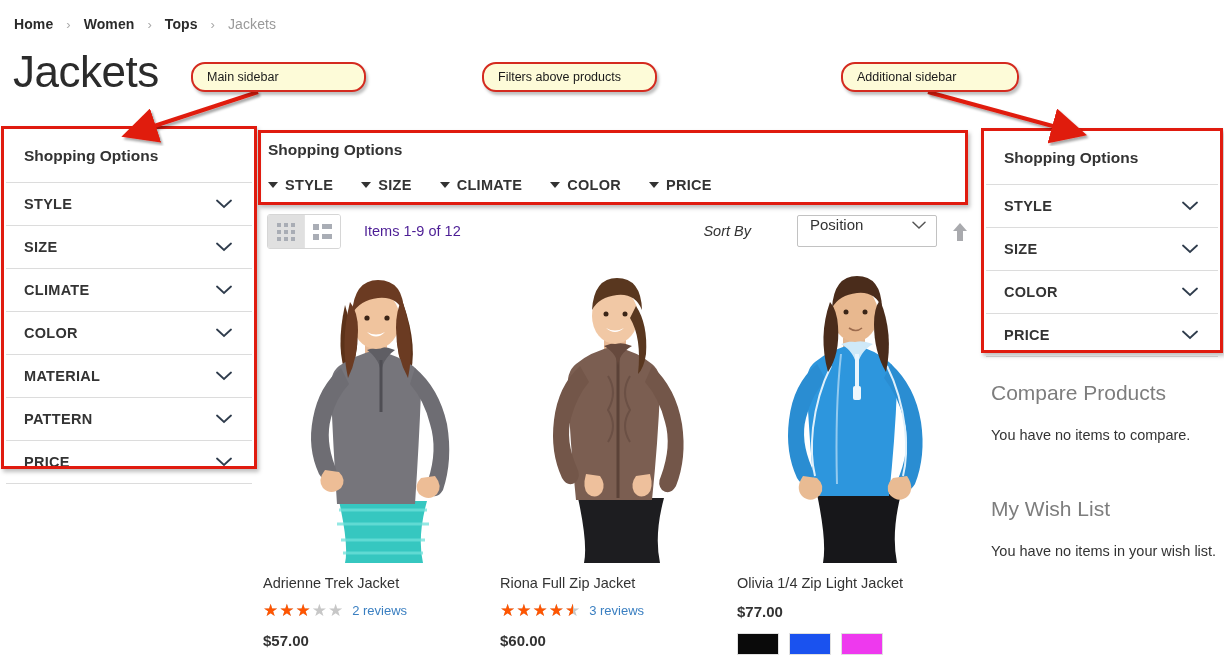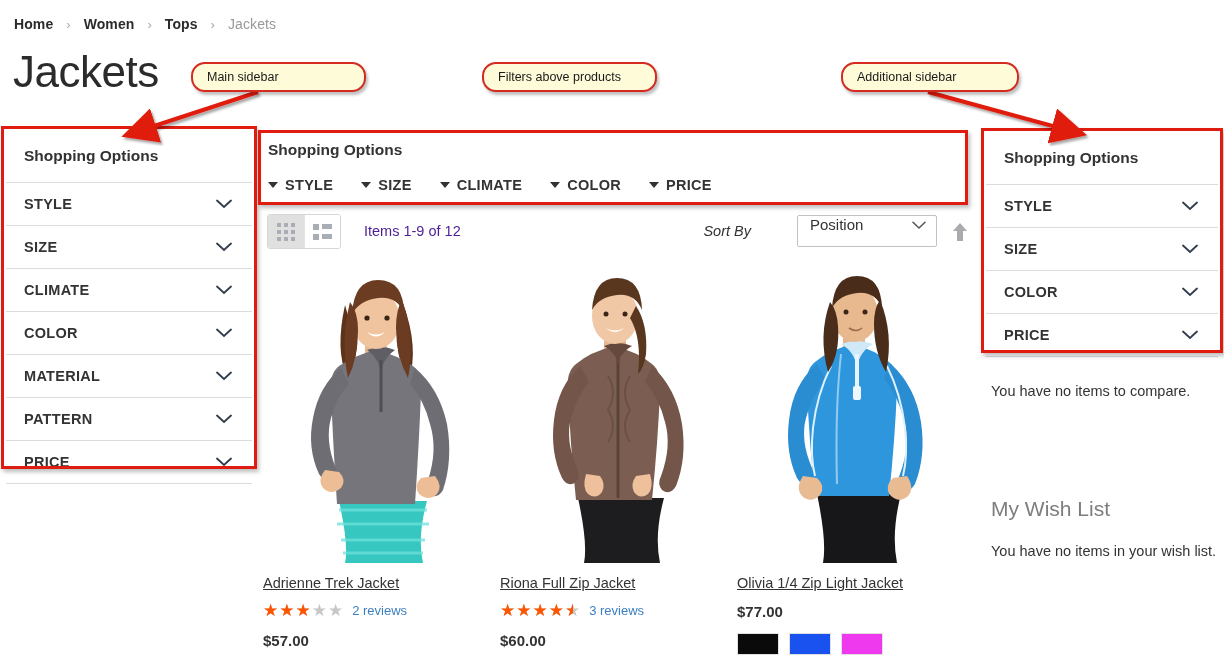--- a/index.html
+++ b/index.html
@@ -168,21 +168,21 @@
     position: absolute; left: 263px; top: 258px; width: 712px; height: 406px;
     display: flex; gap: 0;
   }
   .product { width: 237px; position: relative; }
   .prod-img-wrap {
     width: 237px; height: 305px; position: relative; overflow: hidden;
     background: #fff;
   }
   .prod-name {
     font-size: 14.5px; color: #333; margin-top: 12px; padding-right: 8px;
-    line-height: 1.2; cursor: pointer; text-decoration: underline;
+    line-height: 1.2; cursor: pointer;
   }
   .rating-row { display: flex; align-items: center; gap: 8px; margin-top: 10px; }
   .stars { position: relative; display: inline-block; font-size: 17px;
            letter-spacing: 1px; line-height: 1; font-family: "DejaVu Sans", sans-serif; }
   .stars .bg { color: #c7c7c7; }
   .stars .fg { position: absolute; left: 0; top: 0; overflow: hidden;
                white-space: nowrap; color: #ff5501; }
   .reviews-link { font-size: 13px; color: #3a7fc1; cursor: pointer; }
   .price { font-size: 15px; font-weight: 700; color: #333; margin-top: 13px; }
   .swatches { display: flex; gap: 10px; margin-top: 13px; }
@@ -507,20 +507,21 @@
       <span>PRICE</span>
       <span class="chev">
           <svg width="16" height="10" viewBox="0 0 16 10">
             <path d="M1 1.5 L8 8 L15 1.5" stroke="#2f3c4c" stroke-width="1.8" fill="none" stroke-linecap="round"></path>
           </svg>
         </span>
     </div>
   </aside>
 
   <div class="side-block" id="compare-block">
+    <div class="side-heading">Compare Products</div>
     <div class="side-text">You have no items to compare.</div>
   </div>
 
   <div class="side-block" id="wishlist-block">
     <div class="side-heading">My Wish List</div>
     <div class="side-text">You have no items in your wish list.</div>
   </div>
 
   <div class="red-box" id="box-main-sidebar"></div>
   <div class="red-box" id="box-top-filters"></div>

